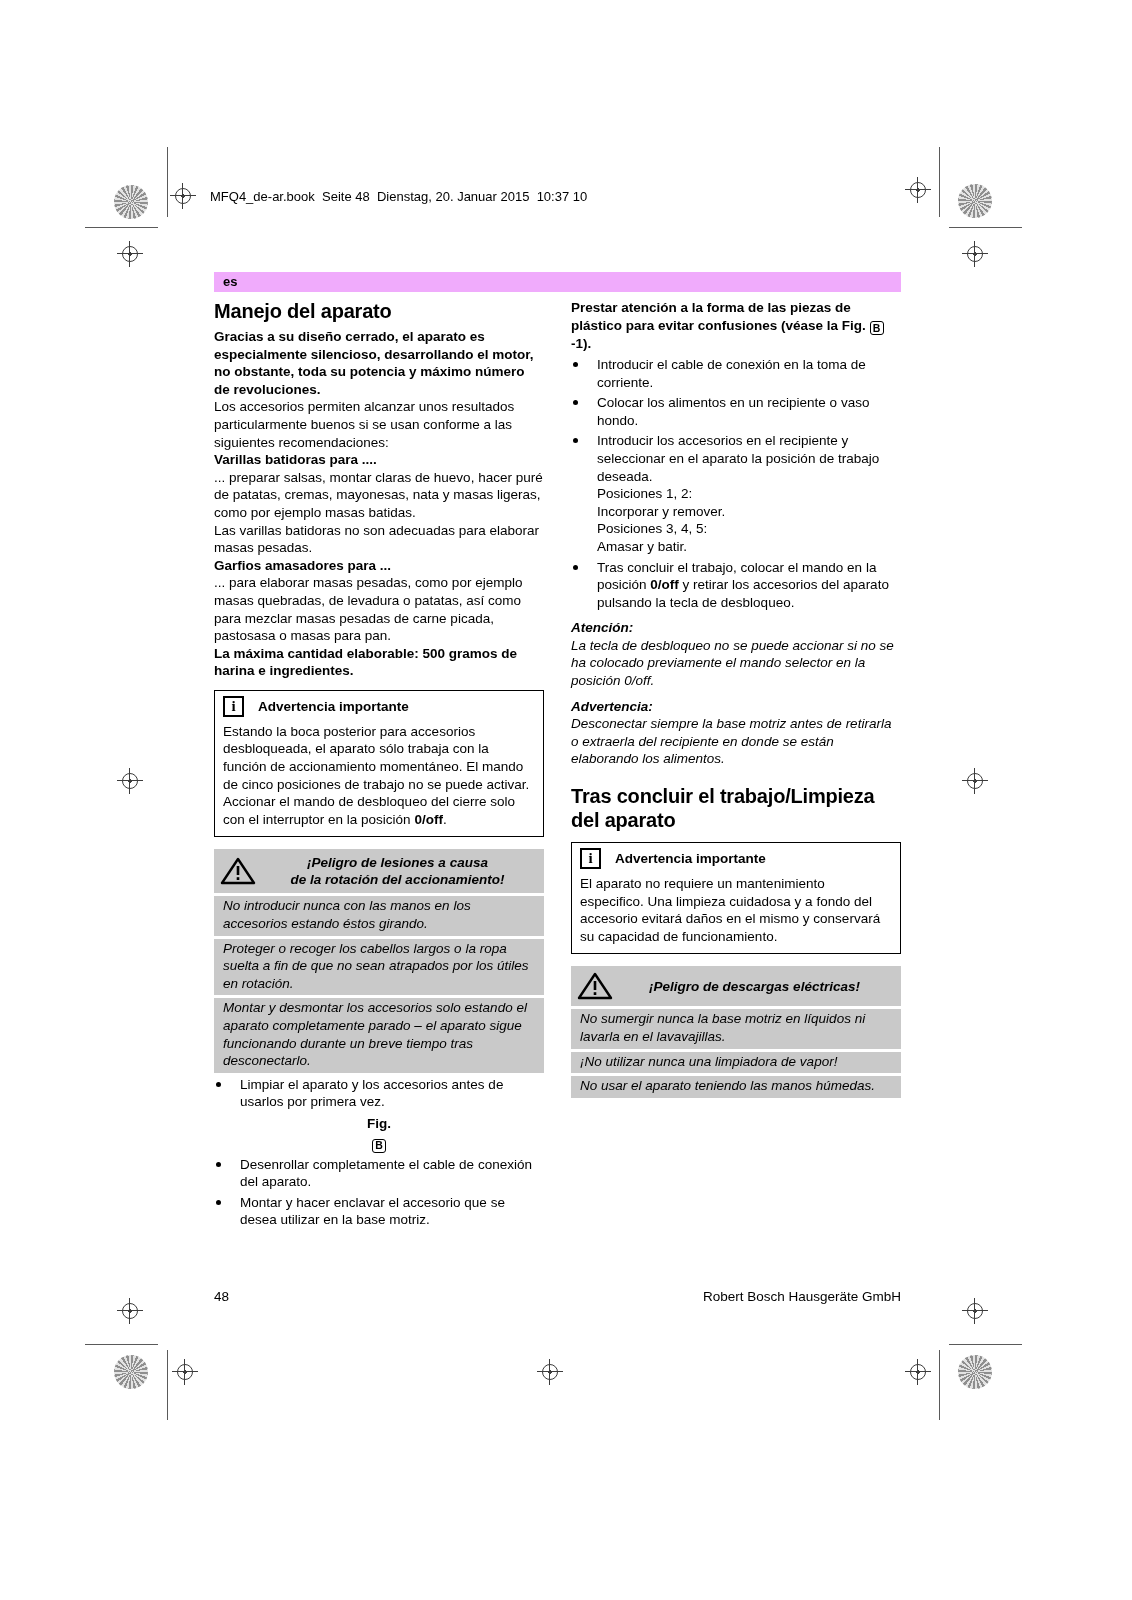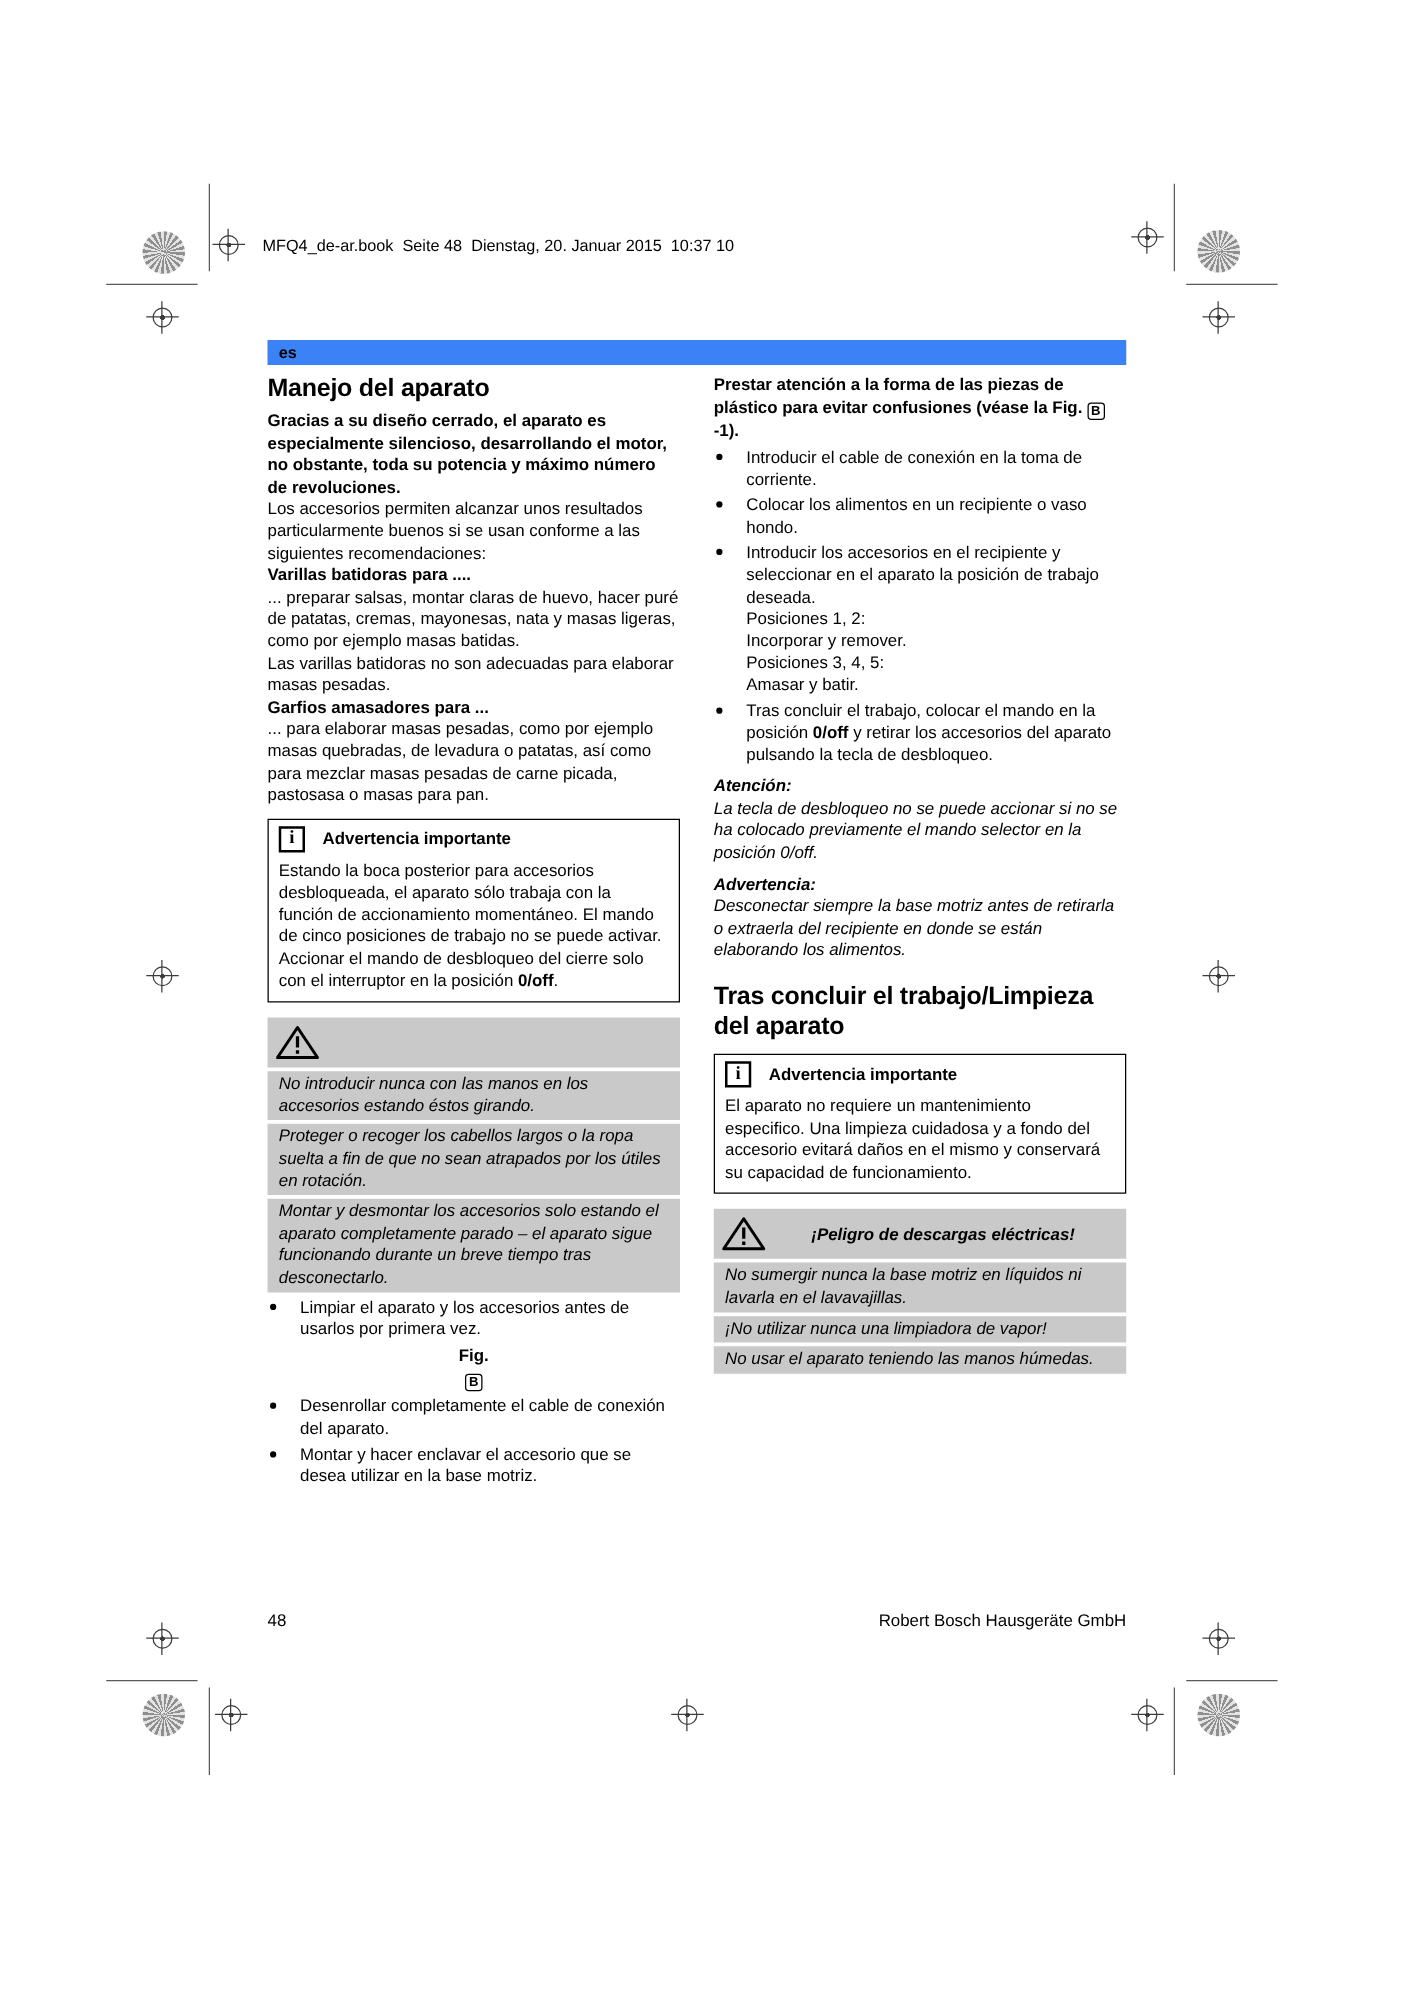--- a/index.html
+++ b/index.html
@@ -14,21 +14,21 @@
   .regmark::before{content:"";position:absolute;inset:5px;border:1.3px solid #3c3c3c;border-radius:50%;
     background:radial-gradient(circle at center,#3c3c3c 0 1.8px,transparent 2px);}
   .regmark::after{content:"";position:absolute;inset:0;
     background:linear-gradient(#3c3c3c,#3c3c3c) center/1.3px 100% no-repeat,
                linear-gradient(#3c3c3c,#3c3c3c) center/100% 1.3px no-repeat;}
   .cropline{position:absolute;background:#5a5a5a;}
 
   
   .header-line{position:absolute;left:210px;top:189px;font-family:Liberation Sans, sans-serif;
     font-size:13px;white-space:pre;}
-  .lang-bar{position:absolute;left:214px;top:272px;width:687px;height:20px;background:#3b82f6;
+  .lang-bar{position:absolute;left:214px;top:272px;width:687px;height:20px;background:#f0abfc;
     font-size:13px;font-weight:bold;line-height:20px;padding-left:9px;box-sizing:border-box;}
   .footer{position:absolute;left:214px;top:1289px;width:687px;display:flex;
     justify-content:space-between;font-size:13.5px;}
 
   
   .columns{position:absolute;left:214px;top:299px;width:687px;display:flex;gap:27px;}
   .col{width:330px;font-size:13.5px;line-height:17.6px;}
   h1{font-size:20px;line-height:24px;font-weight:bold;margin:0 0 5px 0;letter-spacing:-0.2px;}
   p{margin:0;}
   .b{font-weight:bold;}
@@ -106,37 +106,42 @@
       <h1>Manejo del aparato</h1>
       <p class="b">Gracias a su diseño cerrado, el aparato es especialmente silencioso, desarrollando el motor, no obstante, toda su potencia y máximo número de revoluciones.</p>
       <p>Los accesorios permiten alcanzar unos resultados particularmente buenos si se usan conforme a las siguientes recomendaciones:</p>
 
       <p class="b">Varillas batidoras para ....</p>
       <p>... preparar salsas, montar claras de huevo, hacer puré de patatas, cremas, mayonesas, nata y masas ligeras, como por ejemplo masas batidas.</p>
       <p>Las varillas batidoras no son adecuadas para elaborar masas pesadas.</p>
 
       <p class="b">Garfios amasadores para ...</p>
       <p>... para elaborar masas pesadas, como por ejemplo masas quebradas, de levadura o patatas, así como para mezclar masas pesadas de carne picada, pastosasa o masas para pan.</p>
+      <p class="b">La máxima cantidad elaborable: 500 gramos de harina e ingredientes.</p>
 
       <div class="infobox">
         <div class="infobox-head">
           <span class="info-icon">i</span>
           <span class="infobox-title">Advertencia importante</span>
         </div>
         <p><span>Estando la boca posterior para accesorios desbloqueada, el aparato sólo trabaja con la función de accionamiento momentáneo. El mando de cinco posiciones de trabajo no se puede activar. Accionar el mando de desbloqueo del cierre solo con el interruptor en la posición </span><span class="b">0/off</span><span>.</span></p>
       </div>
 
       <div class="warnbox">
         <div class="strip warn-head">
           <span class="warn-icon">
             <svg viewBox="0 0 36 30" width="36" height="30">
               <path d="M18 3 L34 27 L2 27 Z" fill="none" stroke="#000" stroke-width="2.4" stroke-linejoin="round"></path>
               <rect x="16.7" y="10" width="2.6" height="9" fill="#000"></rect>
               <rect x="16.7" y="21.2" width="2.6" height="2.8" fill="#000"></rect>
             </svg>
+          </span>
+          <span class="warn-title">
+            <span class="warn-line">¡Peligro de lesiones a causa</span>
+            <span class="warn-line">de la rotación del accionamiento!</span>
           </span>
         </div>
         <p class="strip it">No introducir nunca con las manos en los accesorios estando éstos girando.</p>
         <p class="strip it">Proteger o recoger los cabellos largos o la ropa suelta a fin de que no sean atrapados por los útiles en rotación.</p>
         <p class="strip it">Montar y desmontar los accesorios solo estando el aparato completamente parado – el aparato sigue funcionando durante un breve tiempo tras desconectarlo.</p>
       </div>
 
       <div class="bullet mt14">
         <span class="dot"></span>
         <span class="btext">Limpiar el aparato y los accesorios antes de usarlos por primera vez.</span>

